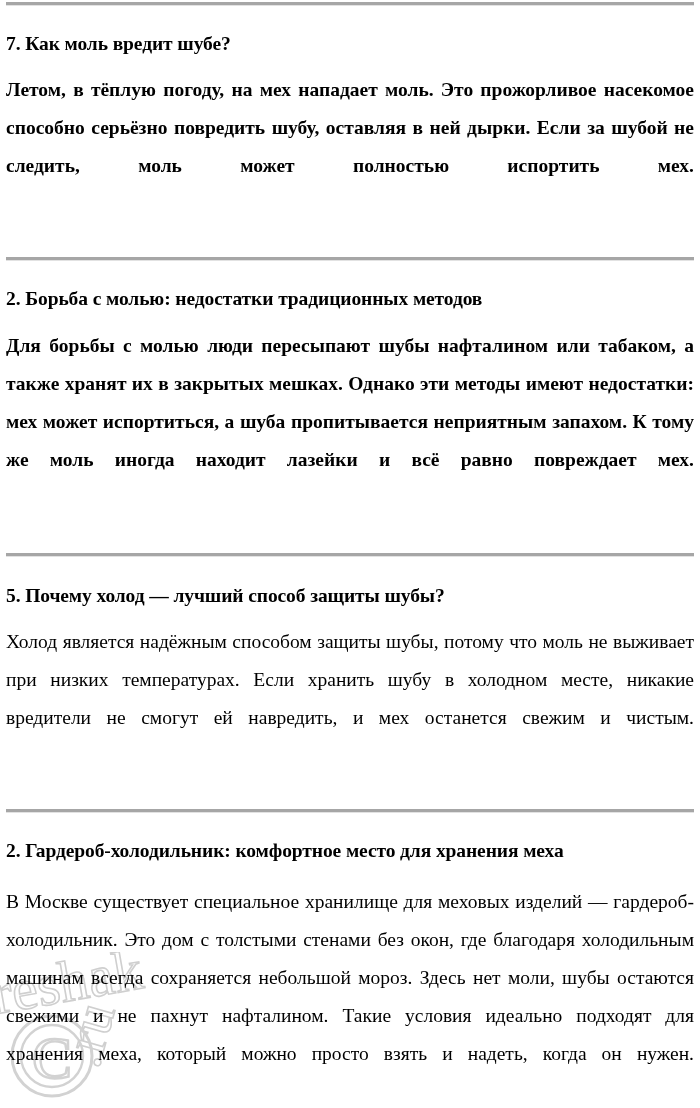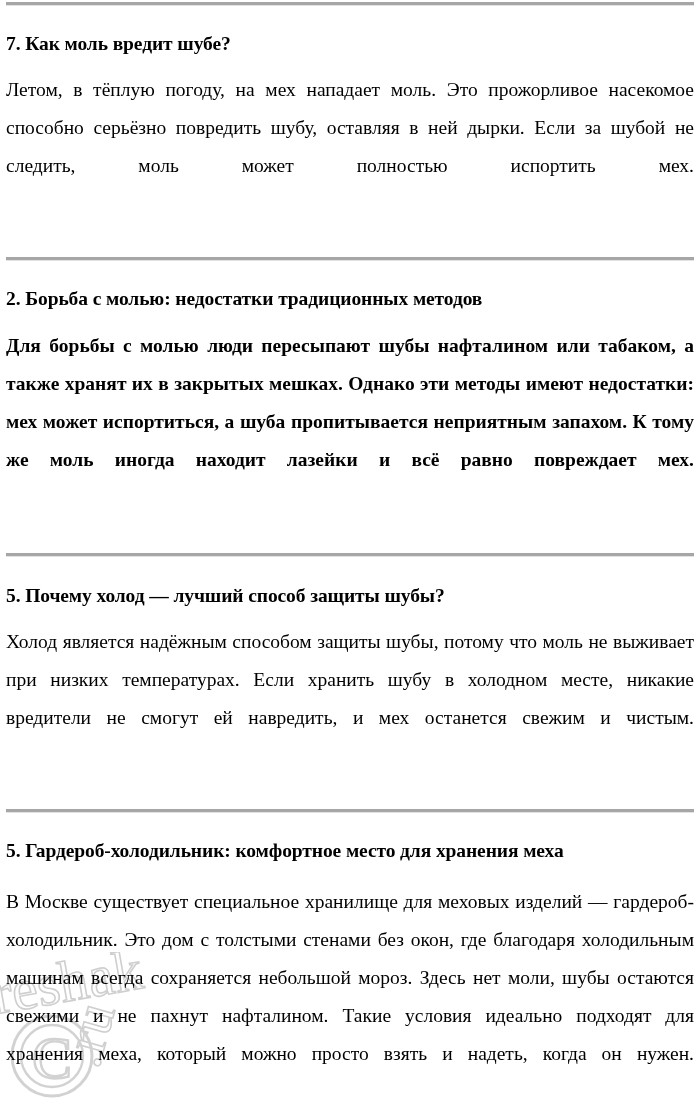--- a/index.html
+++ b/index.html
@@ -59,21 +59,21 @@
     hyphens: none;
   }
   .para::after {
     content: "";
     display: inline-block;
     width: 100%;
   }
 
   
   .sec-2-head { margin-top: 28px; }
-  .sec-2-body { margin-top: 16px; }
+  .sec-2-body { margin-top: 16px; font-weight: bold; }
 
   .rule-2     { margin-top: 34px; }
   .sec-3-head { margin-top: 28px; }
   .sec-3-body { margin-top: 16px; font-weight: bold; }
 
   .rule-3     { margin-top: 36px; }
   .sec-4-head { margin-top: 29px; }
   .sec-4-body { margin-top: 16px; font-family: Liberation Serif, serif; }
 
   .rule-4     { margin-top: 34px; }
@@ -155,17 +155,17 @@
   <hr class="rule rule-3">
 
   <div>
     <h2 class="heading sec-4-head">5. Почему холод — лучший способ защиты шубы?</h2>
     <p class="para sec-4-body">Холод является надёжным способом защиты шубы, потому что моль не выживает при низких температурах. Если хранить шубу в холодном месте, никакие вредители не смогут ей навредить, и мех останется свежим и чистым.</p>
   </div>
 
   <hr class="rule rule-4">
 
   <div>
-    <h2 class="heading sec-5-head">5. Гардероб-холодильник: комфортное место для хранения меха</h2>
+    <h2 class="heading sec-5-head">2. Гардероб-холодильник: комфортное место для хранения меха</h2>
     <p class="para sec-5-body">В Москве существует специальное хранилище для меховых изделий — гардероб-холодильник. Это дом с толстыми стенами без окон, где благодаря холодильным машинам всегда сохраняется небольшой мороз. Здесь нет моли, шубы остаются свежими и не пахнут нафталином. Такие условия идеально подходят для хранения меха, который можно просто взять и надеть, когда он нужен.</p>
   </div>
 
 </div>
 
 </body></html>

